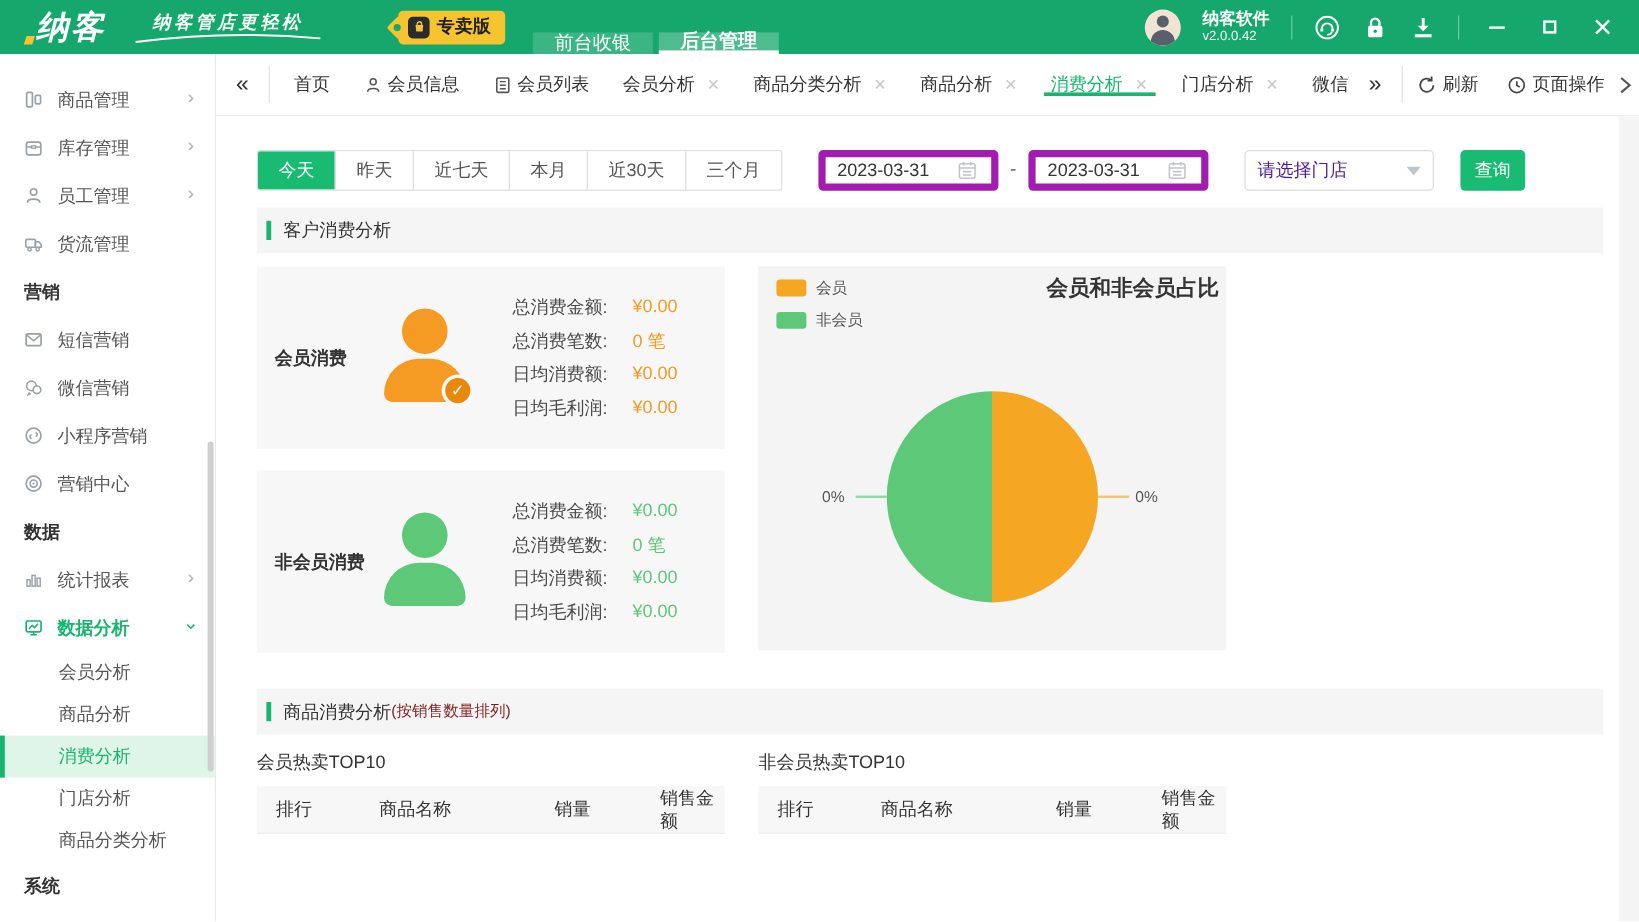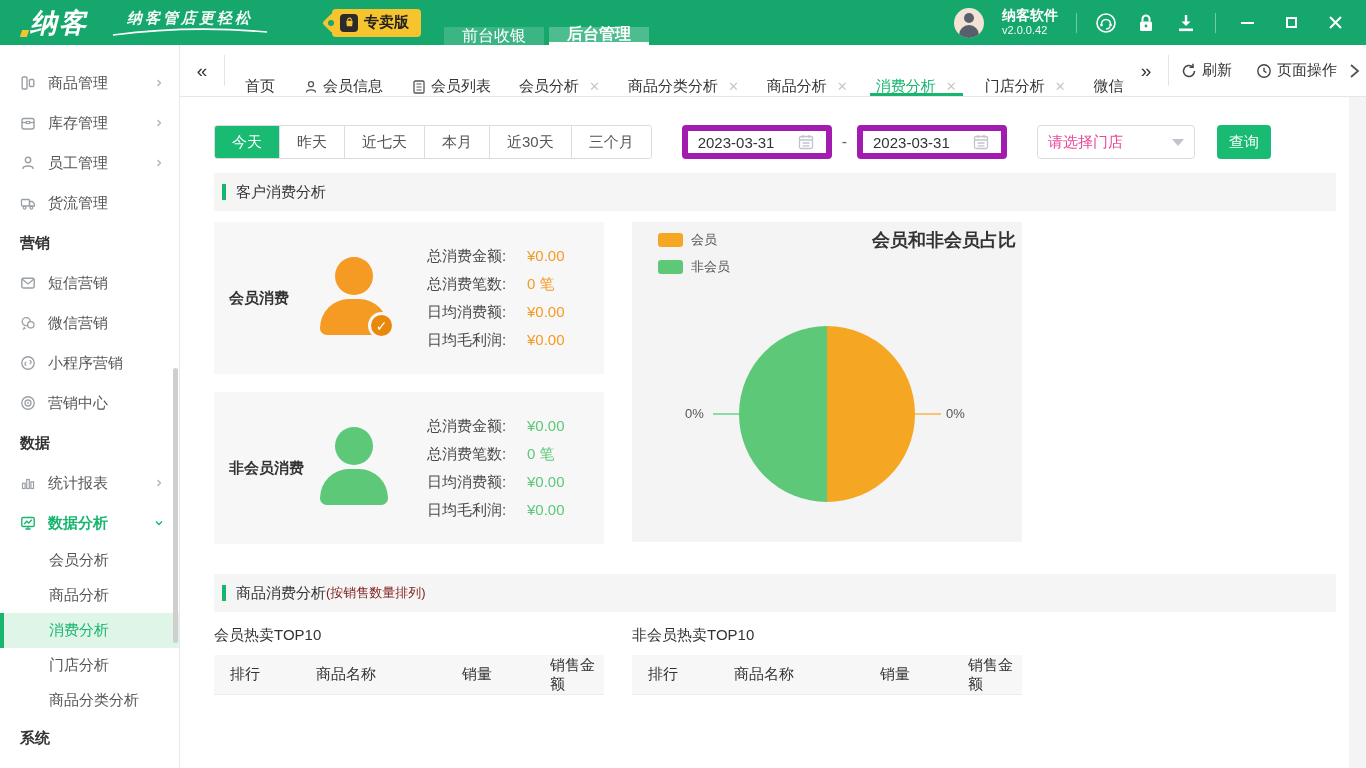--- a/index.html
+++ b/index.html
@@ -47,21 +47,21 @@
   .side-subitem.active { background:#DFF5E8; color:#17B56E; border-left:4px solid #17B56E; }
   .side-item.parent-active { color:#17B56E; font-weight:bold; }
   .side-scrollthumb { position:absolute; right:1px; top:323px; width:5px; height:275px; background:#CFCFCF; border-radius:3px; }
 
   .main { flex:1; display:flex; flex-direction:column; position:relative; }
 
   
   .tabbar { height:52px; border-bottom:1px solid #E6E6E6; display:flex; align-items:stretch; background:#fff; position:relative; }
   .tab-collapse { width:44px; display:flex; align-items:center; justify-content:center; font-size:19px; color:#333; cursor:pointer; }
   .tdiv { width:1px; background:#E3E3E3; margin:10px 0; }
-  .tabs { display:flex; flex:1; overflow:hidden; align-items:flex-end; padding-left:6px; }
+  .tabs { display:flex; flex:1; overflow:hidden; align-items:center; padding-left:6px; }
   .tab { display:flex; align-items:center; padding:0 14px; font-size:15px; color:#333; cursor:pointer; position:relative; white-space:nowrap; }
   .tab .ticon { margin-right:4px; display:flex; }
   .tab .close { margin-left:10px; color:#C8C8C8; font-size:13px; }
   .tab.active { color:#17B56E; }
   .tab.active:after { content:""; position:absolute; left:8px; right:8px; bottom:0; height:3px; background:#17B56E; }
   .tab-ops { display:flex; align-items:center; padding-right:6px; }
   .tab-op { display:flex; align-items:center; gap:5px; color:#333; font-size:15px; padding:0 12px; cursor:pointer; }
 
   
   .content { flex:1; position:relative; background:#fff; padding:28px 30px 0 34px; overflow:hidden; }
@@ -69,21 +69,21 @@
 
   .filter-row { display:flex; align-items:center; }
   .seg { display:flex; border:1px solid #DCDCDC; border-radius:3px; overflow:hidden; height:34px; }
   .seg-btn { padding:0 17px; display:flex; align-items:center; font-size:15px; color:#555; background:#fff; border-left:1px solid #DCDCDC; cursor:pointer; }
   .seg-btn:first-child { border-left:none; }
   .seg-btn.active { background:#19BB72; color:#fff; }
   .date-box { width:150px; height:34px; border:6px solid #a21caf; border-radius:4px; display:flex; align-items:center; padding:0 10px; margin-left:30px; position:relative; }
   .date-box input { border:none; outline:none; width:100px; font-size:15px; color:#333; font-family:inherit; background:transparent; }
   .date-dash { margin-left:10px; color:#666; }
   .date-box.second { margin-left:10px; }
-  .store-select { width:158px; height:34px; border:1px solid #DCDCDC; border-radius:4px; display:flex; align-items:center; justify-content:space-between; padding:0 10px; margin-left:30px; color:#ec4899; font-size:15px; cursor:pointer; }
+  .store-select { width:158px; height:34px; border:1px solid #DCDCDC; border-radius:4px; display:flex; align-items:center; justify-content:space-between; padding:0 10px; margin-left:30px; color:#4c1d95; font-size:15px; cursor:pointer; }
   .tri-down { width:0; height:0; border-left:6px solid transparent; border-right:6px solid transparent; border-top:7px solid #C0C4CC; }
   .query-btn { margin-left:22px; width:54px; height:34px; background:#19BB72; color:#fff; border:none; border-radius:4px; font-size:15px; cursor:pointer; font-family:inherit; }
 
   .band { margin-top:14px; height:38px; background:#F5F5F5; display:flex; align-items:center; padding-left:8px; }
   .band .greenbar { width:4px; height:16px; background:#17B56E; margin-right:10px; }
   .band .btitle { font-size:15px; color:#333; }
   .band .bnote { font-size:13px; color:#7f1d1d; }
 
   .cards-row { display:flex; margin-top:11px; }
   .cards-col { display:flex; flex-direction:column; gap:18px; width:390px; }
@@ -92,21 +92,21 @@
   .person { width:74px; height:82px; position:relative; flex:none; margin-right:36px; }
   .person .head { position:absolute; left:50%; transform:translateX(-50%); top:0; width:38px; height:38px; border-radius:50%; }
   .person .bodyp { position:absolute; left:50%; transform:translateX(-50%); bottom:4px; width:68px; height:36px; border-radius:34px 34px 8px 8px; }
   .person .vbadge { position:absolute; right:-4px; bottom:0; width:27px; height:27px; border-radius:50%; border:3px solid #F7F7F7; color:#fff; font-size:14px; font-weight:bold; display:flex; align-items:center; justify-content:center; }
   .card-rows { display:flex; flex-direction:column; gap:9px; }
   .crow { display:flex; font-size:15px; }
   .crow .cl { color:#4a4a4a; width:96px; }
   .crow .cv { margin-left:4px; }
 
   .chart-panel { width:390px; height:320px; background:#F4F4F4; margin-left:28px; position:relative; }
-  .legend { position:absolute; left:26px; top:9px; display:flex; flex-direction:column; gap:9px; }
+  .legend { position:absolute; left:15px; top:9px; display:flex; flex-direction:column; gap:9px; }
   .leg-item { display:flex; align-items:center; gap:8px; font-size:13px; color:#555; cursor:pointer; }
   .leg-swatch { width:25px; height:14px; border-radius:3px; }
   .chart-title { position:absolute; right:6px; top:6px; font-size:18px; font-weight:bold; color:#333; }
   .pie { position:absolute; left:107px; top:104px; width:176px; height:176px; border-radius:50%; }
   .leader { position:absolute; height:2px; width:26px; top:191px; }
   .leader.left { left:81px; background:#8fd8a9; }
   .leader.right { left:283px; background:#f6c475; }
   .pie-label { position:absolute; top:184px; font-size:13px; color:#555; }
   .pie-label.left { left:53px; }
   .pie-label.right { left:314px; }

